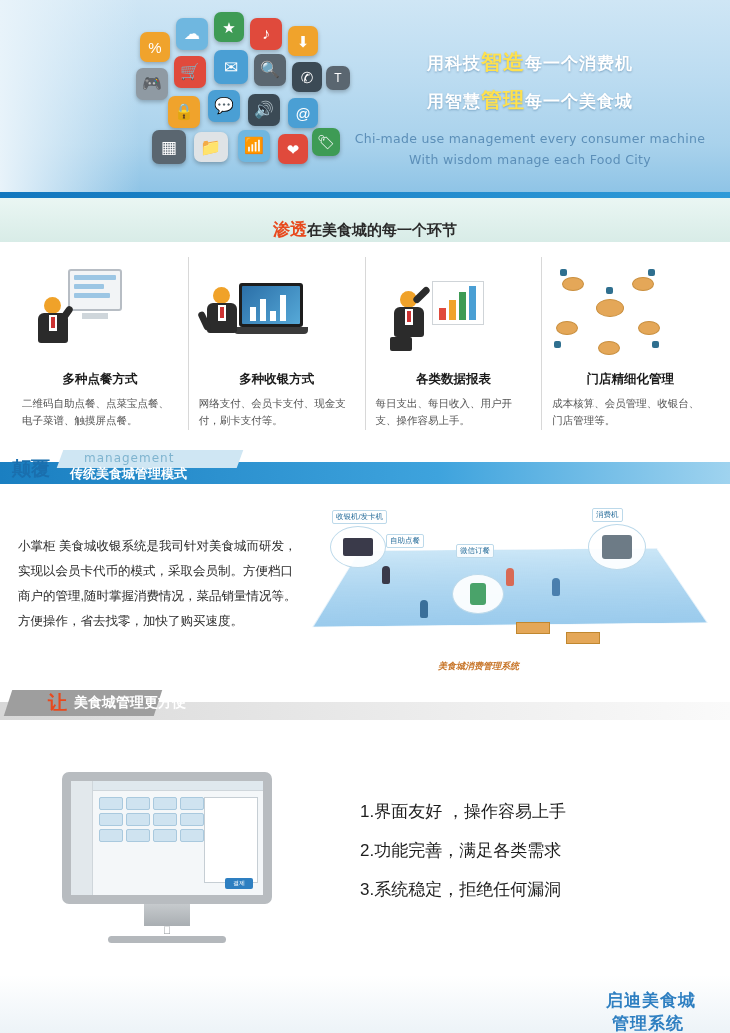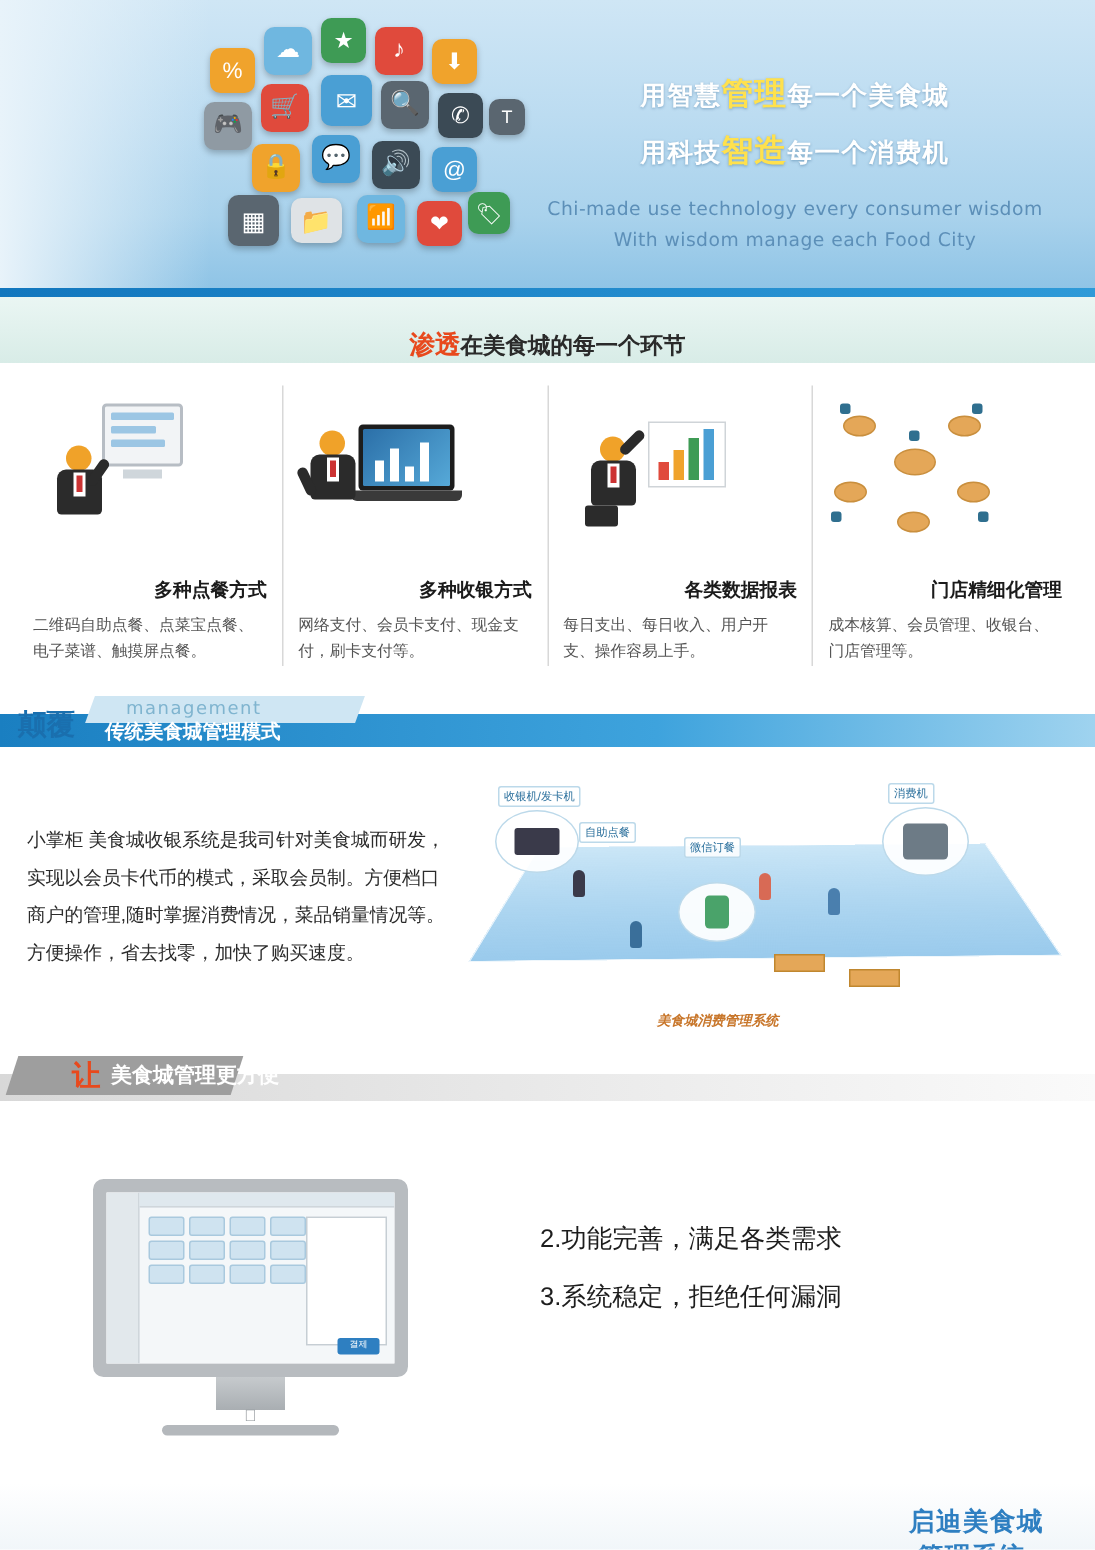--- a/index.html
+++ b/index.html
@@ -98,25 +98,25 @@
     flex: 1;
     padding: 6px 10px 0 10px;
     position: relative;
   }
   .card + .card { border-left: 1px solid #d8d8d8; }
   .card-art {
     height: 108px;
     position: relative;
   }
   .card-h {
-    text-align: right;
+    text-align: center;
     font-size: 12.5px;
     font-weight: bold;
     color: #1b1b1b;
-    margin: 14px 0 7px 0;
+    margin: 0 0 7px 0;
   }
   .card-p {
     font-size: 10.5px;
     color: #555;
     line-height: 1.65;
     text-align: left;
   }
 
   
   .person { position:absolute; }
@@ -289,27 +289,27 @@
       <div class="icon-tile" style="left: 158px; top: 88px; width: 30px; height: 30px; background: rgb(74, 159, 212); font-size: 15px;">@</div>
       <div class="icon-tile" style="left: 22px; top: 120px; width: 34px; height: 34px; background: rgb(90, 102, 112); font-size: 17px;">▦</div>
       <div class="icon-tile" style="left: 64px; top: 122px; width: 34px; height: 30px; background: rgb(223, 227, 230); font-size: 17px;">📁</div>
       <div class="icon-tile" style="left: 108px; top: 120px; width: 32px; height: 32px; background: rgb(111, 183, 224); font-size: 16px;">📶</div>
       <div class="icon-tile" style="left: 148px; top: 124px; width: 30px; height: 30px; background: rgb(224, 74, 60); font-size: 15px;">❤</div>
       <div class="icon-tile" style="left: 182px; top: 118px; width: 28px; height: 28px; background: rgb(62, 155, 85); font-size: 14px;">🏷</div>
     </div>
 
   <div class="hero-text">
     <div class="hero-line">
+      <span>用科技</span><span class="hl">智造</span><span>每一个消费机</span>
+    </div>
+    <div class="hero-line">
       <span>用智慧</span><span class="hl">管理</span><span>每一个美食城</span>
     </div>
-    <div class="hero-line">
-      <span>用科技</span><span class="hl">智造</span><span>每一个消费机</span>
-    </div>
     <div class="hero-sub">
-      <div>Chi-made use technology every consumer wisdom</div>
+      <div>Chi-made use management every consumer machine</div>
       <div>With wisdom manage each Food City</div>
     </div>
   </div>
 </div>
 <div class="blue-bar"></div>
 
 <div class="sec1">
   <div class="sec1-band"></div>
   <div class="sec1-titlewrap">
     <div class="sec1-title">
@@ -477,20 +477,21 @@
         <div class="ui-right"></div>
         <div class="ui-btn">결제</div>
       </div>
     </div>
     <div class="imac-neck"></div>
     <div class="imac-logo"></div>
     <div class="imac-foot"></div>
   </div>
 
   <div class="bullets">
+    <div>1.界面友好 ，操作容易上手</div>
     <div>2.功能完善，满足各类需求</div>
     <div>3.系统稳定，拒绝任何漏洞</div>
   </div>
 </div>
 
 <div class="footer">
 
   <div class="f1">启迪美食城</div>
   <div class="f2">管理系统</div>
 

